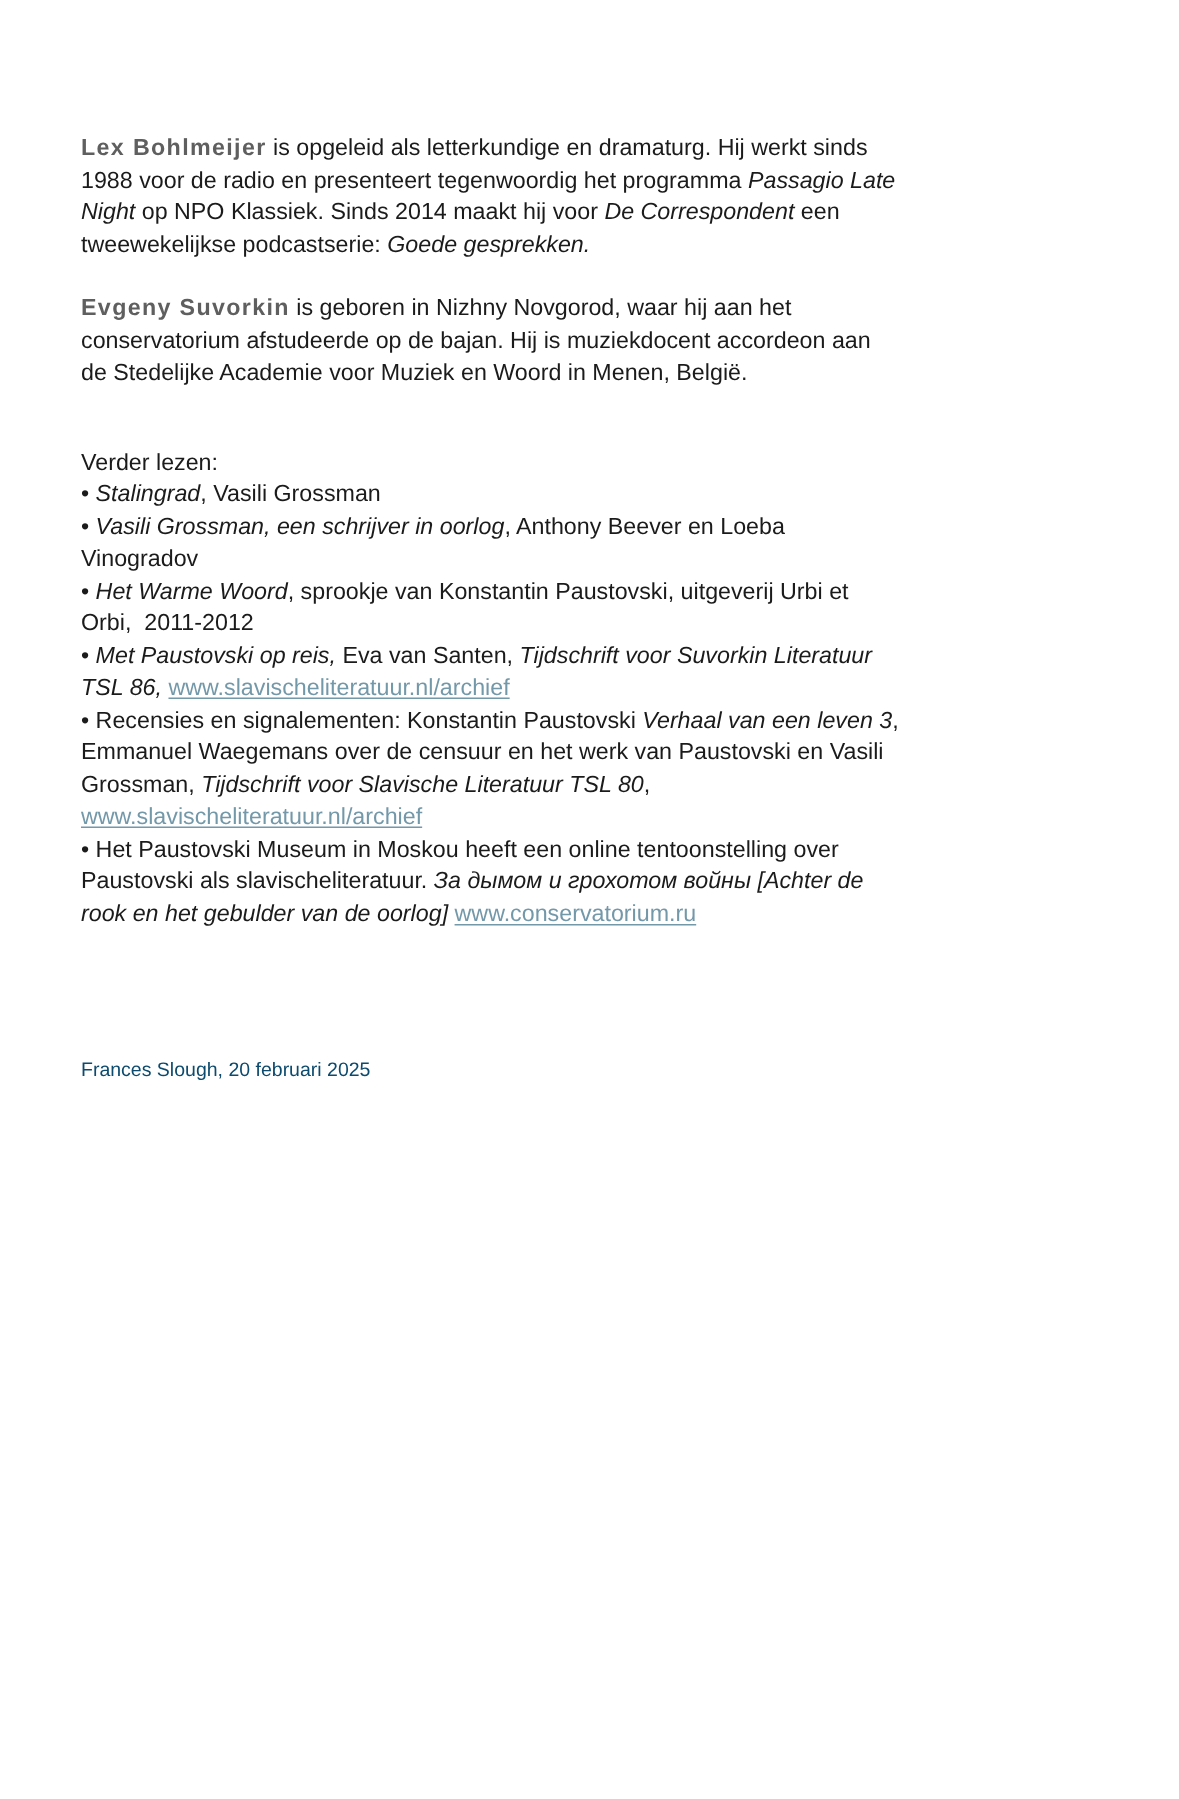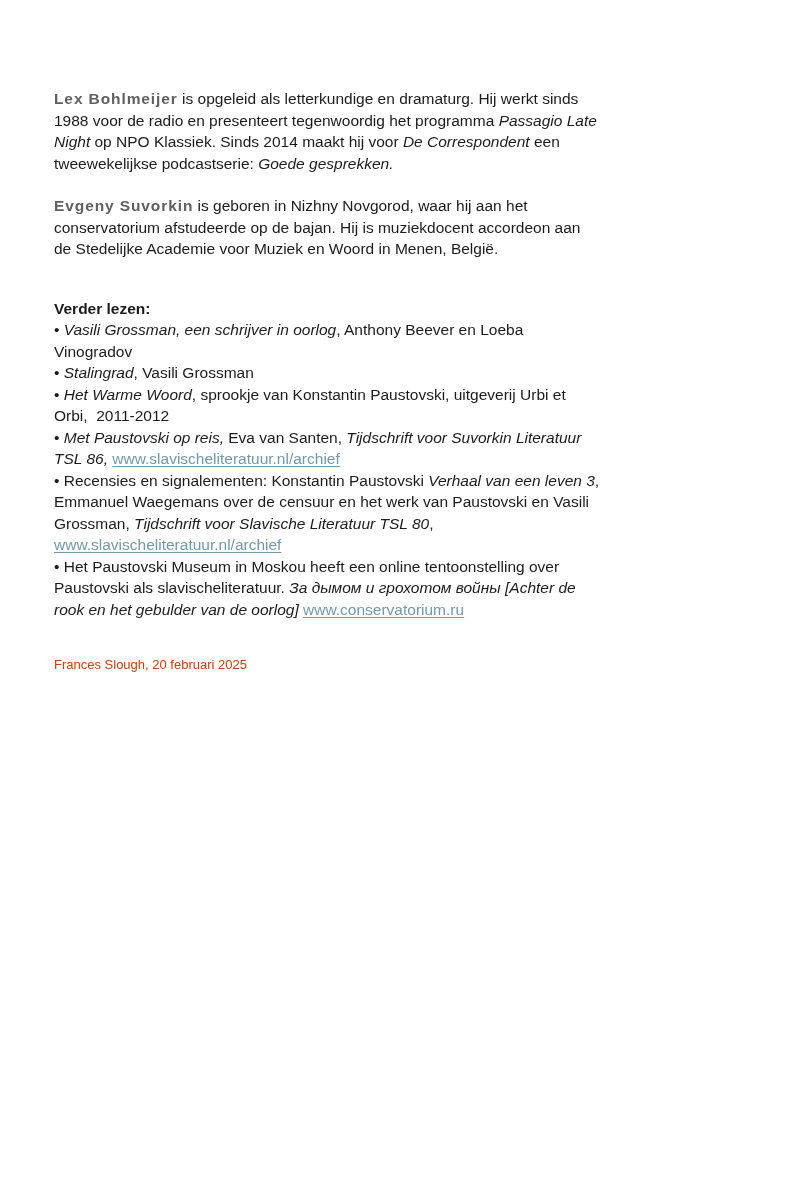--- a/index.html
+++ b/index.html
@@ -24,51 +24,51 @@
     white-space: pre-wrap;
   }
   .para { margin: 0 0 21px 0; }
   .bold-gray {
     font-weight: 700;
     color: #5f5f5f;
     letter-spacing: 0.9px;
   }
   .italic { font-style: italic; }
   .further-reading { margin-top: 38px; }
-  .heading { margin: 0; font-weight: bold; }
+  .heading { margin: 0; }
   .list-item { margin: 0; }
   a.link {
     color: #7398a9;
     text-decoration: underline;
     text-decoration-thickness: 1px;
     text-underline-offset: 2px;
     cursor: pointer;
   }
   .footer {
-    margin-top: 36px;
+    margin-top: 84px;
     font-size: 13px;
     line-height: 17px;
-    color: #c2410c;
+    color: #0c4a6e;
   }
 </style>
 </head>
 <body>
 
 <div class="page">
 
   <section class="bios">
     <p class="para rich"><span class="bold-gray">Lex Bohlmeijer</span><span> is opgeleid als letterkundige en dramaturg. Hij werkt sinds 1988 voor de radio en presenteert tegenwoordig het programma </span><span class="italic">Passagio Late Night</span><span> op NPO Klassiek. Sinds 2014 maakt hij voor </span><span class="italic">De Correspondent</span><span> een tweewekelijkse podcastserie: </span><span class="italic">Goede gesprekken.</span></p>
     <p class="para rich"><span class="bold-gray">Evgeny Suvorkin</span><span> is geboren in Nizhny Novgorod, waar hij aan het conservatorium afstudeerde op de bajan. Hij is muziekdocent accordeon aan de Stedelijke Academie voor Muziek en Woord in Menen, België.</span></p>
   </section>
 
   <section class="further-reading">
     <p class="heading rich">Verder lezen:</p>
     <div id="reading-list">
+        <div class="list-item rich"><span>• </span><span class="italic">Stalingrad</span><span>, Vasili Grossman</span></div>
         <div class="list-item rich"><span>• </span><span class="italic">Vasili Grossman, een schrijver in oorlog</span><span>, Anthony Beever en Loeba Vinogradov</span></div>
-        <div class="list-item rich"><span>• </span><span class="italic">Stalingrad</span><span>, Vasili Grossman</span></div>
         <div class="list-item rich"><span>• </span><span class="italic">Het Warme Woord</span><span>, sprookje van Konstantin Paustovski, uitgeverij Urbi et Orbi,  2011-2012</span></div>
         <div class="list-item rich"><span>• </span><span class="italic">Met Paustovski op reis,</span><span> Eva van Santen, </span><span class="italic">Tijdschrift voor Suvorkin Literatuur TSL 86,</span><span> </span><a class="link" href="#">www.slavischeliteratuur.nl/archief</a></div>
         <div class="list-item rich"><span>• Recensies en signalementen: Konstantin Paustovski </span><span class="italic">Verhaal van een leven 3</span><span>, Emmanuel Waegemans over de censuur en het werk van Paustovski en Vasili Grossman, </span><span class="italic">Tijdschrift voor Slavische Literatuur TSL 80</span><span>, </span><a class="link" href="#">www.slavischeliteratuur.nl/archief</a></div>
         <div class="list-item rich"><span>• Het Paustovski Museum in Moskou heeft een online tentoonstelling over Paustovski als slavischeliteratuur. </span><span class="italic">За дымом и грохотом войны</span><span> </span><span class="italic">[Achter de rook en het gebulder van de oorlog]</span><span> </span><a class="link" href="#">www.conservatorium.ru</a></div>
       </div>
   </section>
 
   <p class="footer">Frances Slough, 20 februari 2025</p>
 
 </div>

